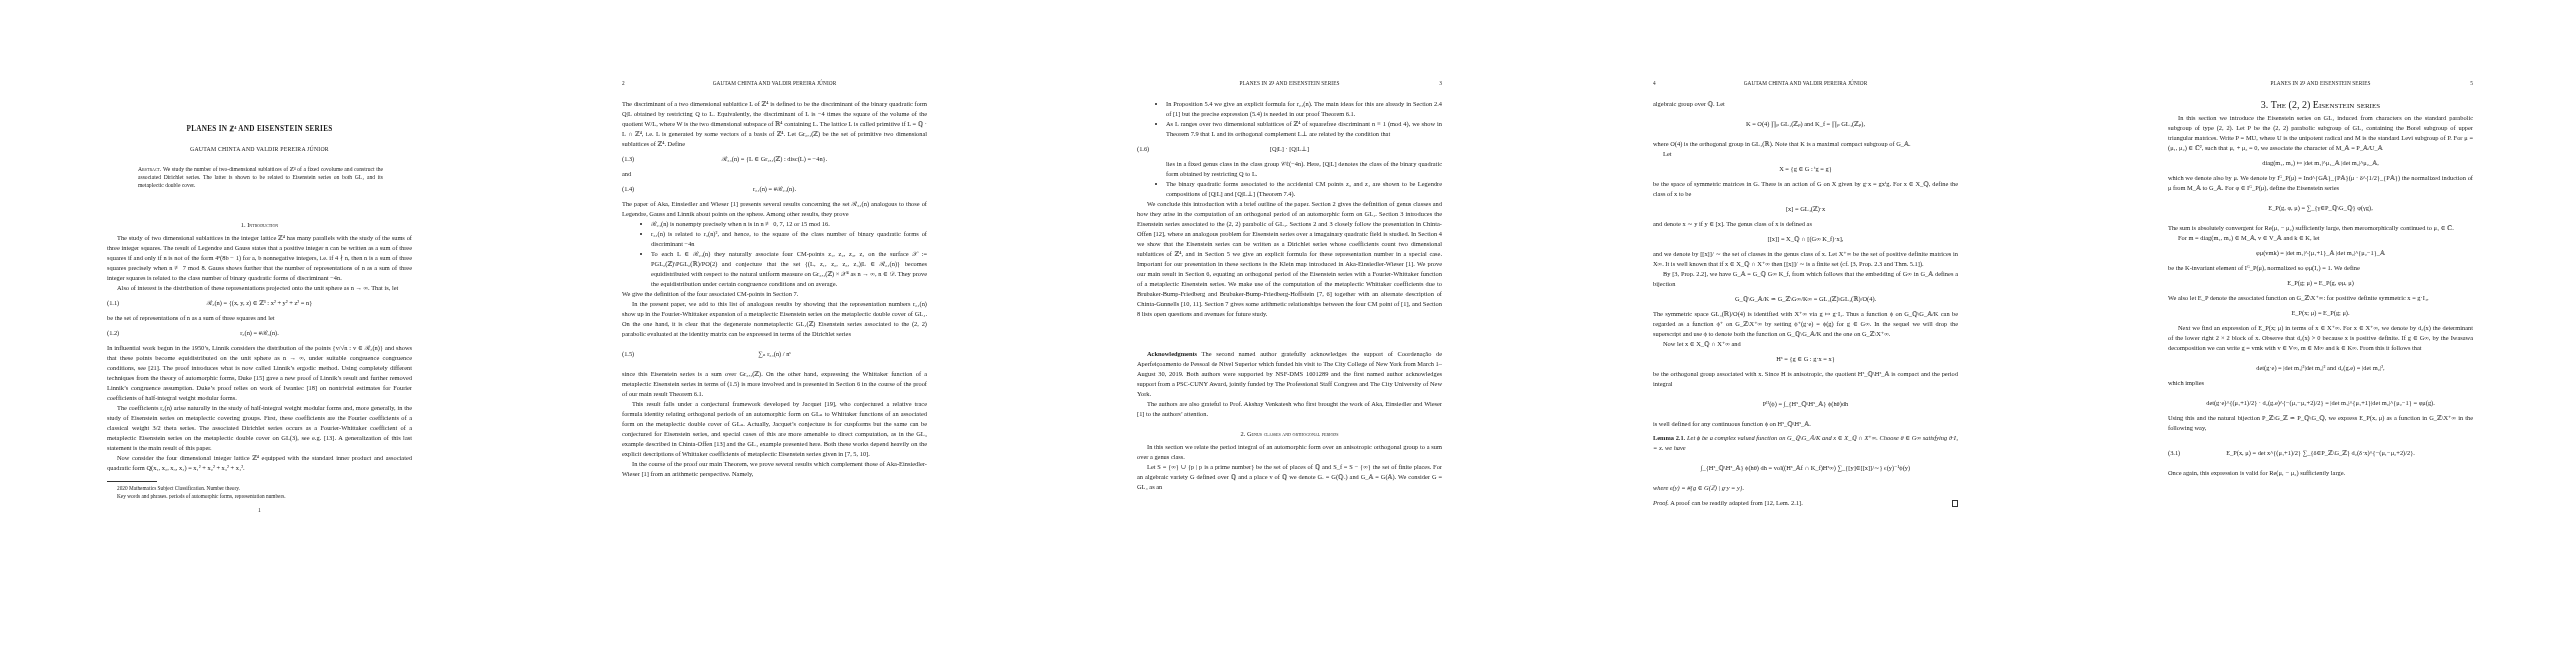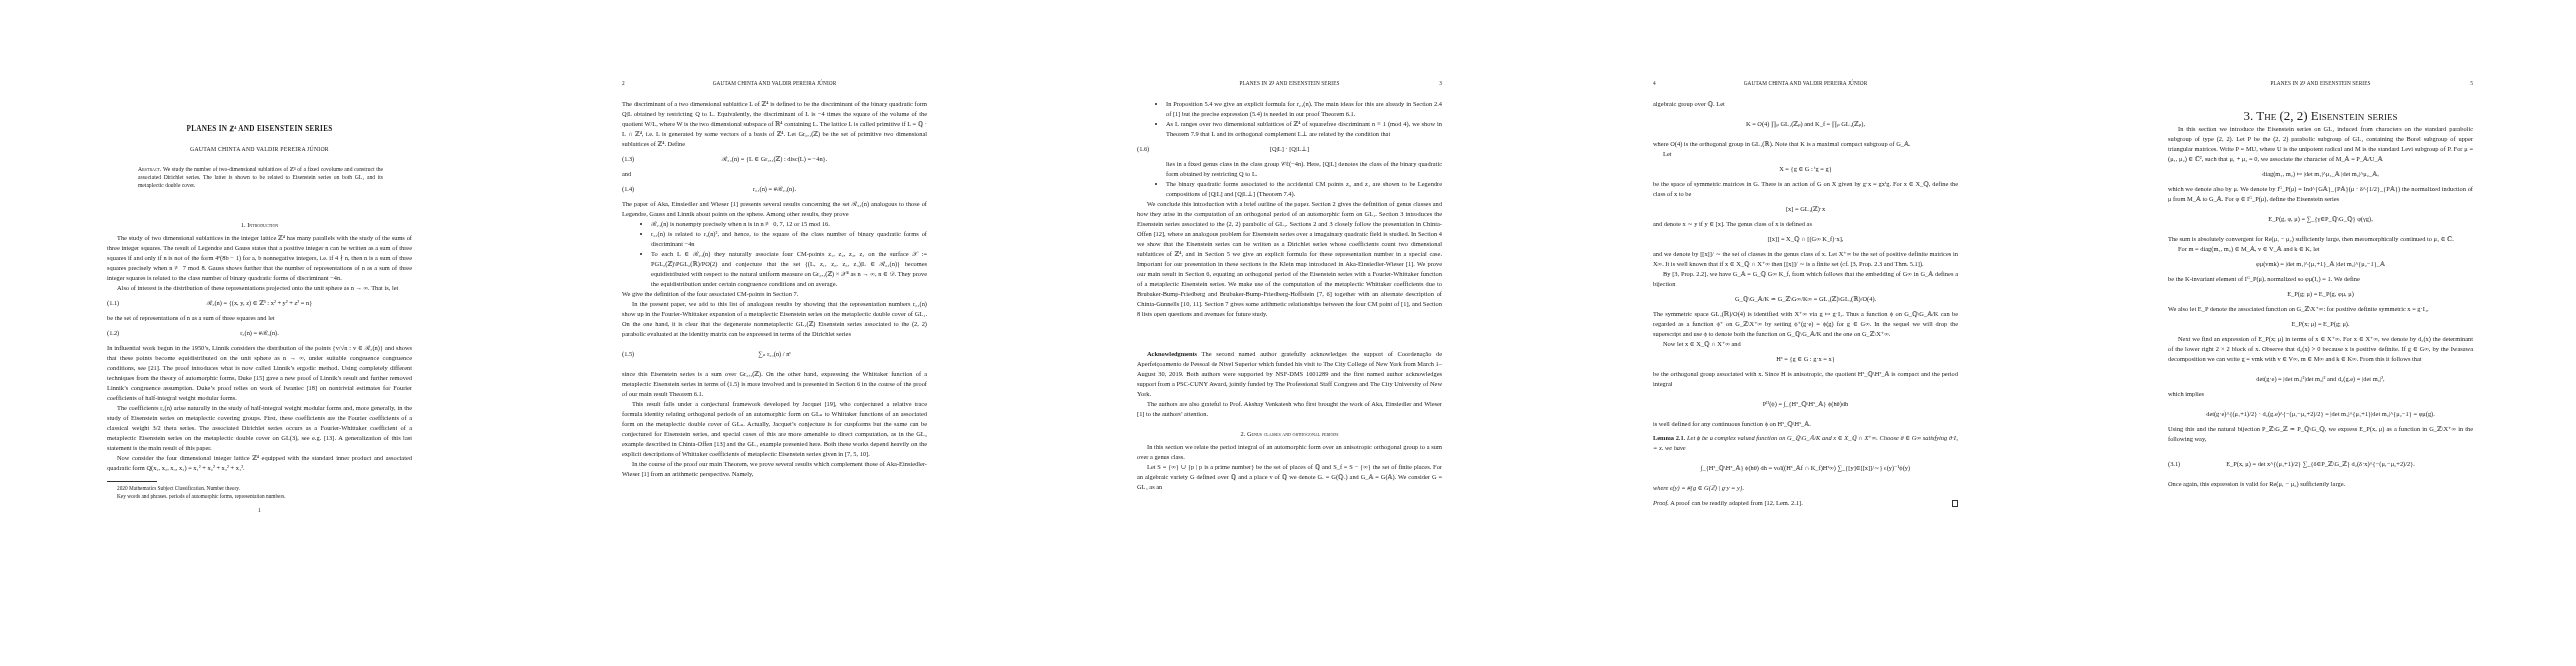--- a/index.html
+++ b/index.html
@@ -170,21 +170,21 @@
     </p>
   </div>
 </div>
 
 <div class="page" style="left:2061px;">
   <div class="runhead">
     <span class="rt">PLANES IN ℤ⁴ AND EISENSTEIN SERIES</span>
     <span class="pn-right" style="top:0;">5</span>
   </div>
   <div class="col" style="top:100px;">
-    <div class="sec" style="font-size:13px;margin-top:11px;">3. The (2, 2) Eisenstein series</div>
+    <div class="sec" style="font-size:10px;">3. The (2, 2) Eisenstein series</div>
     <p>In this section we introduce the Eisenstein series on GL₄ induced from characters on the standard parabolic subgroup of type (2, 2). Let P be the (2, 2) parabolic subgroup of GL₄ containing the Borel subgroup of upper triangular matrices. Write P = MU, where U is the unipotent radical and M is the standard Levi subgroup of P. For μ = (μ₁, μ₂) ∈ ℂ², such that μ₁ + μ₂ = 0, we associate the character of M_𝔸 = P_𝔸/U_𝔸</p>
     <div class="eq">diag(m₁, m₂) ↦ |det m₁|^μ₁_𝔸 |det m₂|^μ₂_𝔸,</div>
     <p class="ni">which we denote also by μ. We denote by Iᴳ_P(μ) = Ind^{G𝔸}_{P𝔸}(μ · δ^{1/2}_{P𝔸}) the normalized induction of μ from M_𝔸 to G_𝔸. For φ ∈ Iᴳ_P(μ), define the Eisenstein series</p>
     <div class="eq tall">E_P(g, φ, μ) = ∑_{γ∈P_ℚ\G_ℚ} φ(γg),</div>
     <p class="ni">The sum is absolutely convergent for Re(μ₁ − μ₂) sufficiently large, then meromorphically continued to μ₁ ∈ ℂ.</p>
     <p>For m = diag(m₁, m₂) ∈ M_𝔸, v ∈ V_𝔸 and k ∈ K, let</p>
     <div class="eq">φμ(vmk) = |det m₁|^{μ₁+1}_𝔸 |det m₂|^{μ₂−1}_𝔸</div>
     <p class="ni">be the K-invariant element of Iᴳ_P(μ), normalized so φμ(I₄) = 1. We define</p>
     <div class="eq">E_P(g; μ) = E_P(g, φμ, μ)</div>
     <p class="ni">We also let E_P denote the associated function on G_ℤ\X⁺∞: for positive definite symmetric x = g·I₄,</p>

